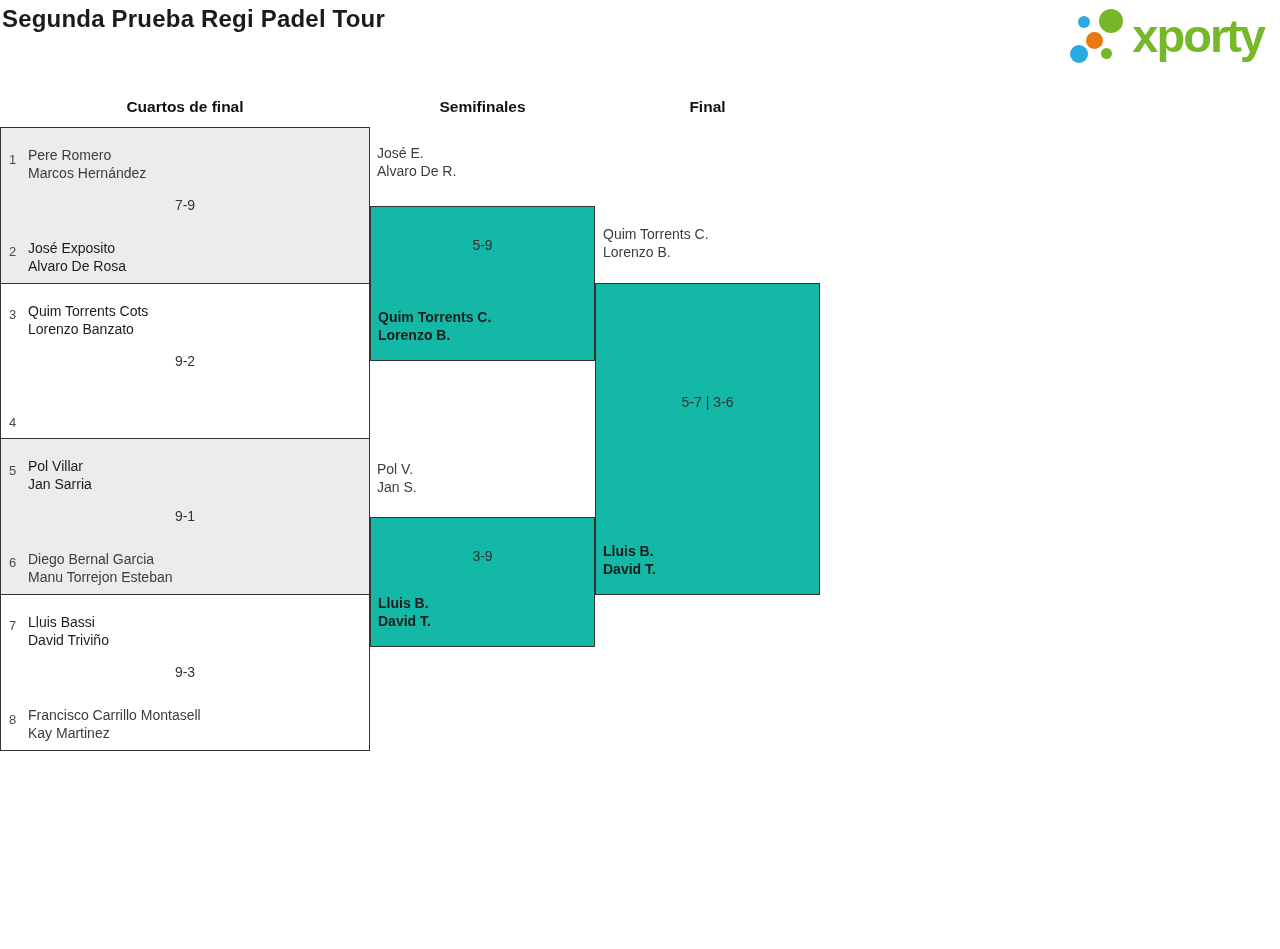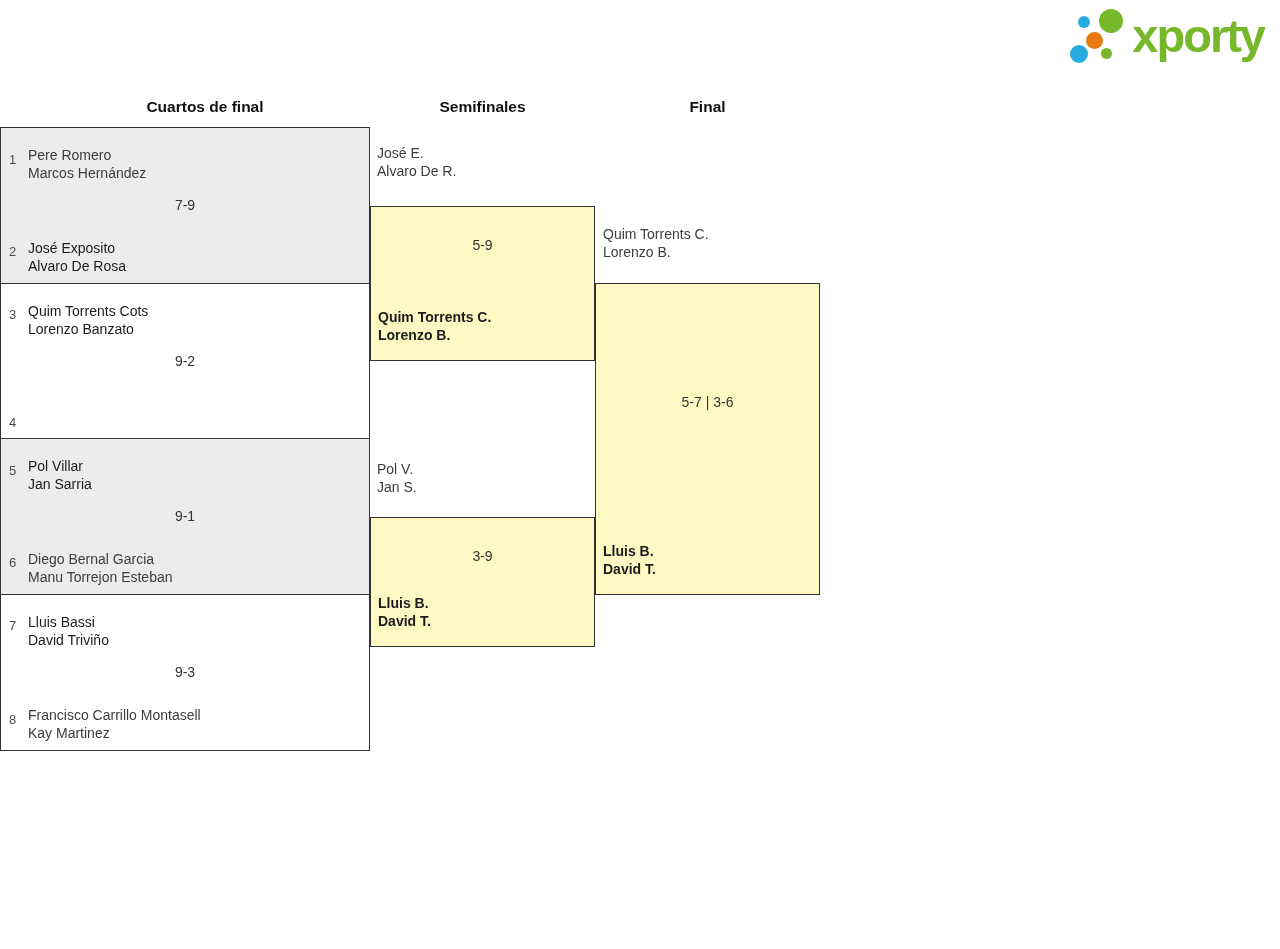--- a/index.html
+++ b/index.html
@@ -27,21 +27,21 @@
   .dot.d5{left:35px;top:40px;width:11px;height:11px;}
   .logo-text{
     font-size:47px;font-weight:800;letter-spacing:-2px;line-height:1;
     padding-bottom:6px;
   }
   
   .col-head{
     position:absolute;top:98px;text-align:center;
     font-size:15.5px;font-weight:600;color:#111111;
   }
-  .col-head.c1{left:0;width:370px;padding-left:20px;}
+  .col-head.c1{left:0;width:370px;}
   .col-head.c2{left:370px;width:225px;}
   .col-head.c3{left:595px;width:225px;}
   
   .qf{
     position:absolute;left:0;top:127px;width:370px;height:624px;
     border:1px solid #333333;box-sizing:border-box;background:#ffffff;
   }
   .qf-cell{position:relative;height:155.5px;box-sizing:border-box;}
   .qf-cell.sep{border-bottom:1px solid #333333;}
   .qf-cell.gray{background:#ececec;}
@@ -50,21 +50,21 @@
   .team-row.bottom{position:absolute;left:0;bottom:8px;padding-top:0;}
   .seed{flex:none;width:14px;margin-right:5px;font-size:13px;color:#4a4a4a;text-align:left;}
   .names{font-size:14px;line-height:18px;color:#3c3c3c;margin-top:10px;}
   .names.win{font-weight:400;color:#1c1c1c;}
   .score{
     position:absolute;left:0;top:50%;width:100%;transform:translateY(-50%);
     text-align:center;font-size:14px;color:#333333;
   }
   .match-box{
     position:absolute;width:225px;border:1px solid #333333;
-    box-sizing:border-box;background:#fef9c3;
+    box-sizing:border-box;background:#14b8a6;
   }
   .box-sf1{left:370px;top:206px;height:155px;}
   .box-sf2{left:370px;top:517px;height:130px;}
   .box-final{left:595px;top:283px;height:312px;}
   .box-score{
     position:absolute;left:0;width:100%;text-align:center;
     font-size:14px;color:#333333;
   }
   .box-sf1 .box-score,.box-sf2 .box-score{top:30px;}
   .box-final .box-score{top:110px;}
@@ -76,20 +76,21 @@
     position:absolute;font-size:14px;line-height:18px;color:#3c3c3c;
   }
   .feed.f-sf1{left:377px;top:144px;}
   .feed.f-sf2{left:377px;top:460px;}
   .feed.f-final{left:603px;top:225px;}
 </style>
 </head>
 <body>
 
 <div class="title">
+  <div>Segunda Prueba Regi Padel Tour</div>
 </div>
 
 <a class="logo" href="#">
   <span class="dots">
     <span class="dot d1" style="background-color: rgb(41, 171, 226);"></span>
     <span class="dot d2" style="background-color: rgb(118, 184, 42);"></span>
     <span class="dot d3" style="background-color: rgb(232, 121, 15);"></span>
     <span class="dot d4" style="background-color: rgb(41, 171, 226);"></span>
     <span class="dot d5" style="background-color: rgb(118, 184, 42);"></span>
   </span>

